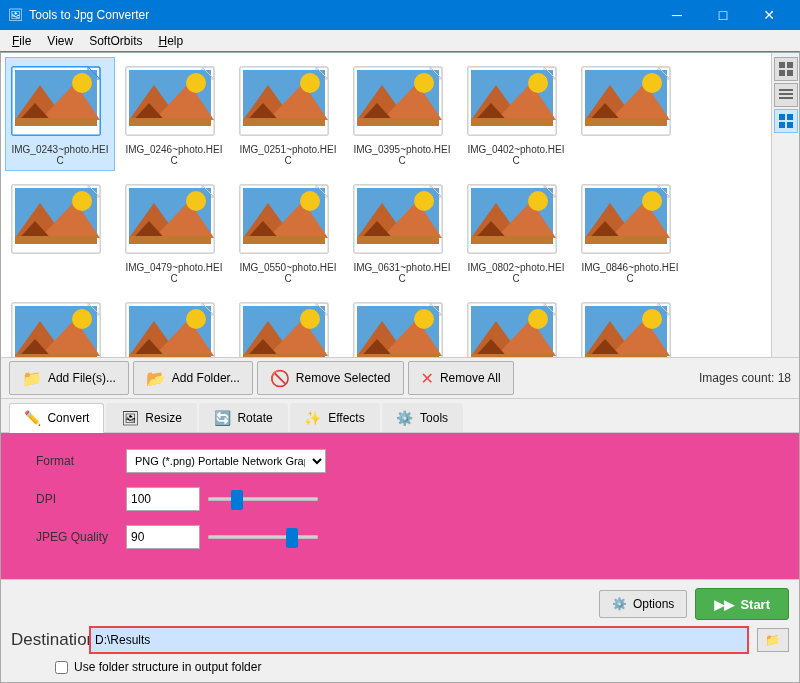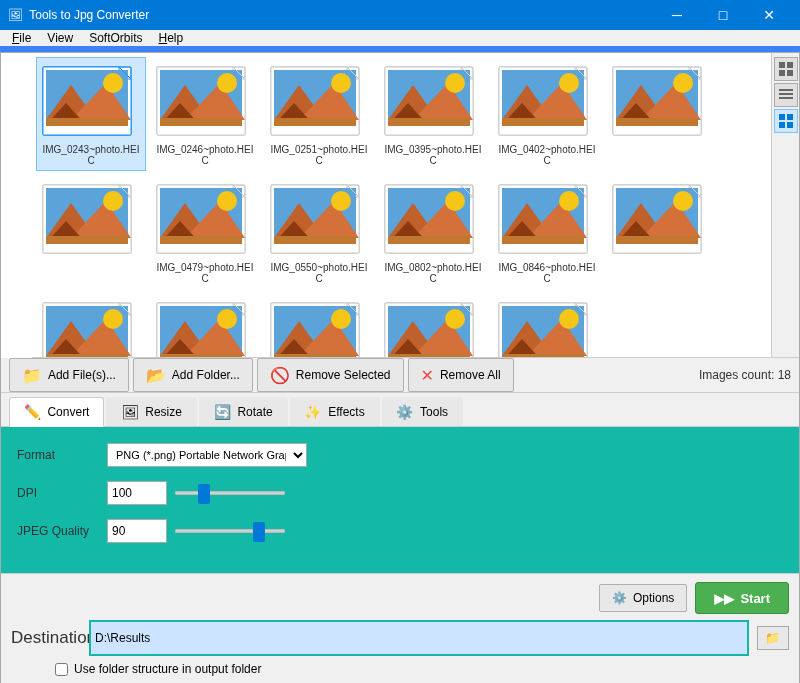--- a/index.html
+++ b/index.html
@@ -20,21 +20,21 @@
     .title-btn {
       width: 46px; height: 30px;
       background: transparent; border: none;
       color: white; font-size: 14px; cursor: pointer;
       display: flex; align-items: center; justify-content: center;
     }
 
     
     .menu-bar {
       background: #f0f0f0;
-      border-bottom: 6px solid #3b82f6;
+      border-bottom: 1px solid #3b82f6;
       height: 22px;
       display: flex;
       align-items: center;
       padding: 0 4px;
     }
     .menu-item {
       padding: 2px 8px;
       cursor: pointer;
       font-size: 12px;
       color: #000;
@@ -43,21 +43,20 @@
     
     .main { background: #ffffff; border: 1px solid #aaa; margin: 0; height: calc(683px - 52px); display: flex; flex-direction: column; }
 
     
     .file-grid-container {
       flex: 0 0 auto;
       height: 305px;
       border-bottom: 1px solid #ccc;
       display: flex;
       position: relative;
-      margin-left: 31px;
     }
     .file-grid {
       flex: 1;
       overflow-y: auto;
       display: flex;
       flex-wrap: wrap;
       align-content: flex-start;
       padding: 4px;
       gap: 4px;
       background: white;
@@ -170,22 +169,22 @@
       background: white;
       border: 1px solid #ccc;
       border-bottom: 1px solid white;
       margin-bottom: -1px;
     }
     .tab-icon { font-size: 14px; }
 
     
     .tab-content {
       flex: 1;
-      padding: 16px 16px;
-      background: #14b8a6;
+      padding: 16px 35px;
+      background: #ec4899;
     }
     .form-row {
       display: flex;
       align-items: center;
       margin-bottom: 14px;
     }
     .form-label {
       width: 90px;
       font-size: 12px;
       color: #333;
@@ -198,21 +197,21 @@
     }
     .form-select {
       width: 200px;
       height: 24px;
       font-size: 11px;
       border: 1px solid #aaa;
       background: white;
       padding: 0 4px;
     }
     .form-input {
-      width: 60px;
+      width: 74px;
       height: 24px;
       border: 1px solid #aaa;
       padding: 0 4px;
       font-size: 12px;
       background: white;
     }
     .slider-container {
       display: flex;
       align-items: center;
       gap: 4px;
@@ -244,22 +243,22 @@
     }
     .destination-row {
       display: flex;
       align-items: center;
       gap: 8px;
       margin-bottom: 6px;
     }
     .dest-label { font-size: 17px; color: #333; width: 70px; }
     .dest-input {
       flex: 1;
-      height: 36px;
-      border: 2px solid #14b8a6;
+      height: 28px;
+      border: 2px solid #ef4444;
       padding: 8px 4px;
       font-size: 12px;
       background: #cce4ff;
     }
     .dest-btn {
       width: 32px; height: 24px;
       background: #e8e8e8;
       border: 1px solid #aaa;
       cursor: pointer;
       display: flex; align-items: center; justify-content: center;
@@ -543,20 +542,44 @@
     <polygon points="5,60 25,38 45,60" fill="#8b3a10"></polygon>
 
     <rect x="5" y="53" width="82" height="8" fill="#c07830"></rect>
 
     <circle cx="72" cy="18" r="10" fill="#f5c518"></circle>
 
     <line x1="78" y1="2" x2="90" y2="14" stroke="#ccc" stroke-width="1"></line>
   </svg>
           </div>
           <div class="file-label">IMG_0550~photo.HEIC</div>
+        </div>
+        <div class="file-item">
+          <div class="file-thumb">
+            <svg width="100" height="75" viewBox="0 0 100 75" xmlns="http://www.w3.org/2000/svg">
+
+    <rect x="2" y="2" width="88" height="68" rx="2" fill="white" stroke="#ccc" stroke-width="1.5"></rect>
+    <polygon points="78,2 90,14 90,70 2,70 2,2" fill="white" stroke="#ccc" stroke-width="1"></polygon>
+    <polygon points="78,2 90,14 78,14" fill="#e8e8e8" stroke="#ccc" stroke-width="1"></polygon>
+
+    <rect x="5" y="5" width="82" height="55" fill="#5ba3d9"></rect>
+
+    <polygon points="5,55 30,20 55,55" fill="#c0602a"></polygon>
+    <polygon points="30,55 65,18 90,55" fill="#d4703a"></polygon>
+
+    <polygon points="5,60 25,38 45,60" fill="#8b3a10"></polygon>
+
+    <rect x="5" y="53" width="82" height="8" fill="#c07830"></rect>
+
+    <circle cx="72" cy="18" r="10" fill="#f5c518"></circle>
+
+    <line x1="78" y1="2" x2="90" y2="14" stroke="#ccc" stroke-width="1"></line>
+  </svg>
+          </div>
+          <div class="file-label">IMG_0631~photo.HEIC</div>
         </div>
         <div class="file-item">
           <div class="file-thumb">
             <svg width="100" height="75" viewBox="0 0 100 75" xmlns="http://www.w3.org/2000/svg">
 
     <rect x="2" y="2" width="88" height="68" rx="2" fill="white" stroke="#ccc" stroke-width="1.5"></rect>
     <polygon points="78,2 90,14 90,70 2,70 2,2" fill="white" stroke="#ccc" stroke-width="1"></polygon>
     <polygon points="78,2 90,14 78,14" fill="#e8e8e8" stroke="#ccc" stroke-width="1"></polygon>
 
     <rect x="5" y="5" width="82" height="55" fill="#5ba3d9"></rect>

